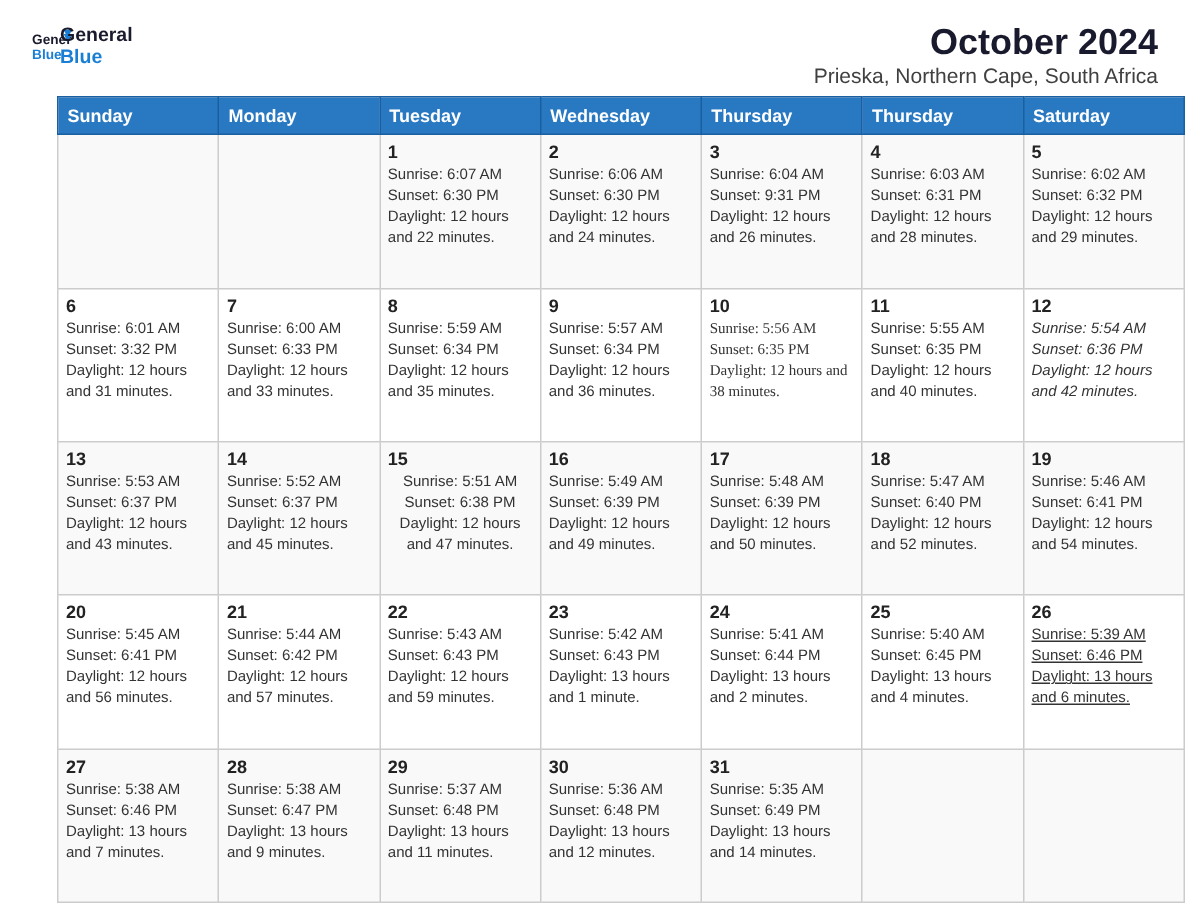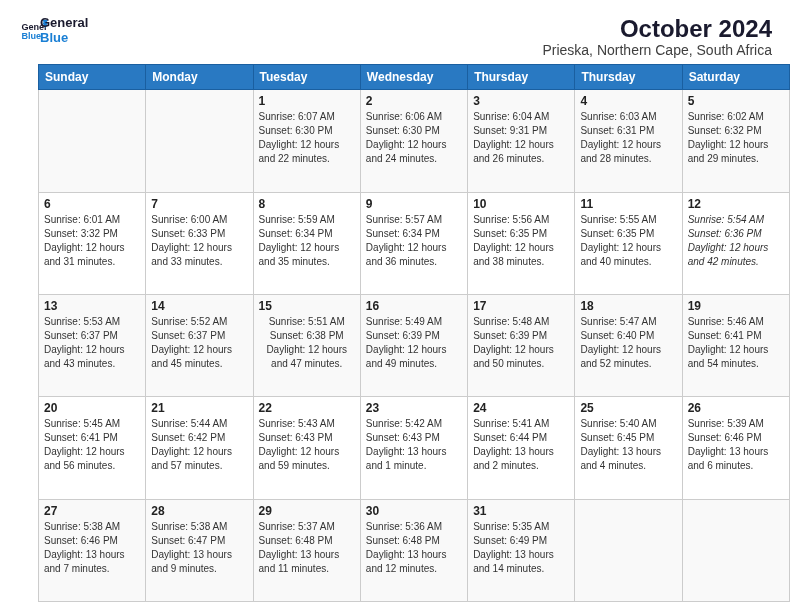--- a/index.html
+++ b/index.html
@@ -177,21 +177,21 @@
 Daylight: 12 hours and 35 minutes.</div>
           </td>
           <td>
             <span class="day-number">9</span>
             <div class="day-detail" style="white-space: pre-line;">Sunrise: 5:57 AM
 Sunset: 6:34 PM
 Daylight: 12 hours and 36 minutes.</div>
           </td>
           <td>
             <span class="day-number">10</span>
-            <div class="day-detail" style="white-space: pre-line;">Sunrise: 5:56 AM
+            <div class="day-detail" style="white-space: pre-line; font-family: Liberation Serif, serif;">Sunrise: 5:56 AM
 Sunset: 6:35 PM
 Daylight: 12 hours and 38 minutes.</div>
           </td>
           <td>
             <span class="day-number">11</span>
             <div class="day-detail" style="white-space: pre-line;">Sunrise: 5:55 AM
 Sunset: 6:35 PM
 Daylight: 12 hours and 40 minutes.</div>
           </td>
           <td>
@@ -277,21 +277,21 @@
 Daylight: 13 hours and 2 minutes.</div>
           </td>
           <td>
             <span class="day-number">25</span>
             <div class="day-detail" style="white-space: pre-line;">Sunrise: 5:40 AM
 Sunset: 6:45 PM
 Daylight: 13 hours and 4 minutes.</div>
           </td>
           <td>
             <span class="day-number">26</span>
-            <div class="day-detail" style="white-space: pre-line;">Sunrise: 5:39 AM
+            <div class="day-detail" style="white-space: pre-line; text-decoration: underline;">Sunrise: 5:39 AM
 Sunset: 6:46 PM
 Daylight: 13 hours and 6 minutes.</div>
           </td>
         </tr>
         <tr>
           <td>
             <span class="day-number">27</span>
             <div class="day-detail" style="white-space: pre-line;">Sunrise: 5:38 AM
 Sunset: 6:46 PM
 Daylight: 13 hours and 7 minutes.</div>

